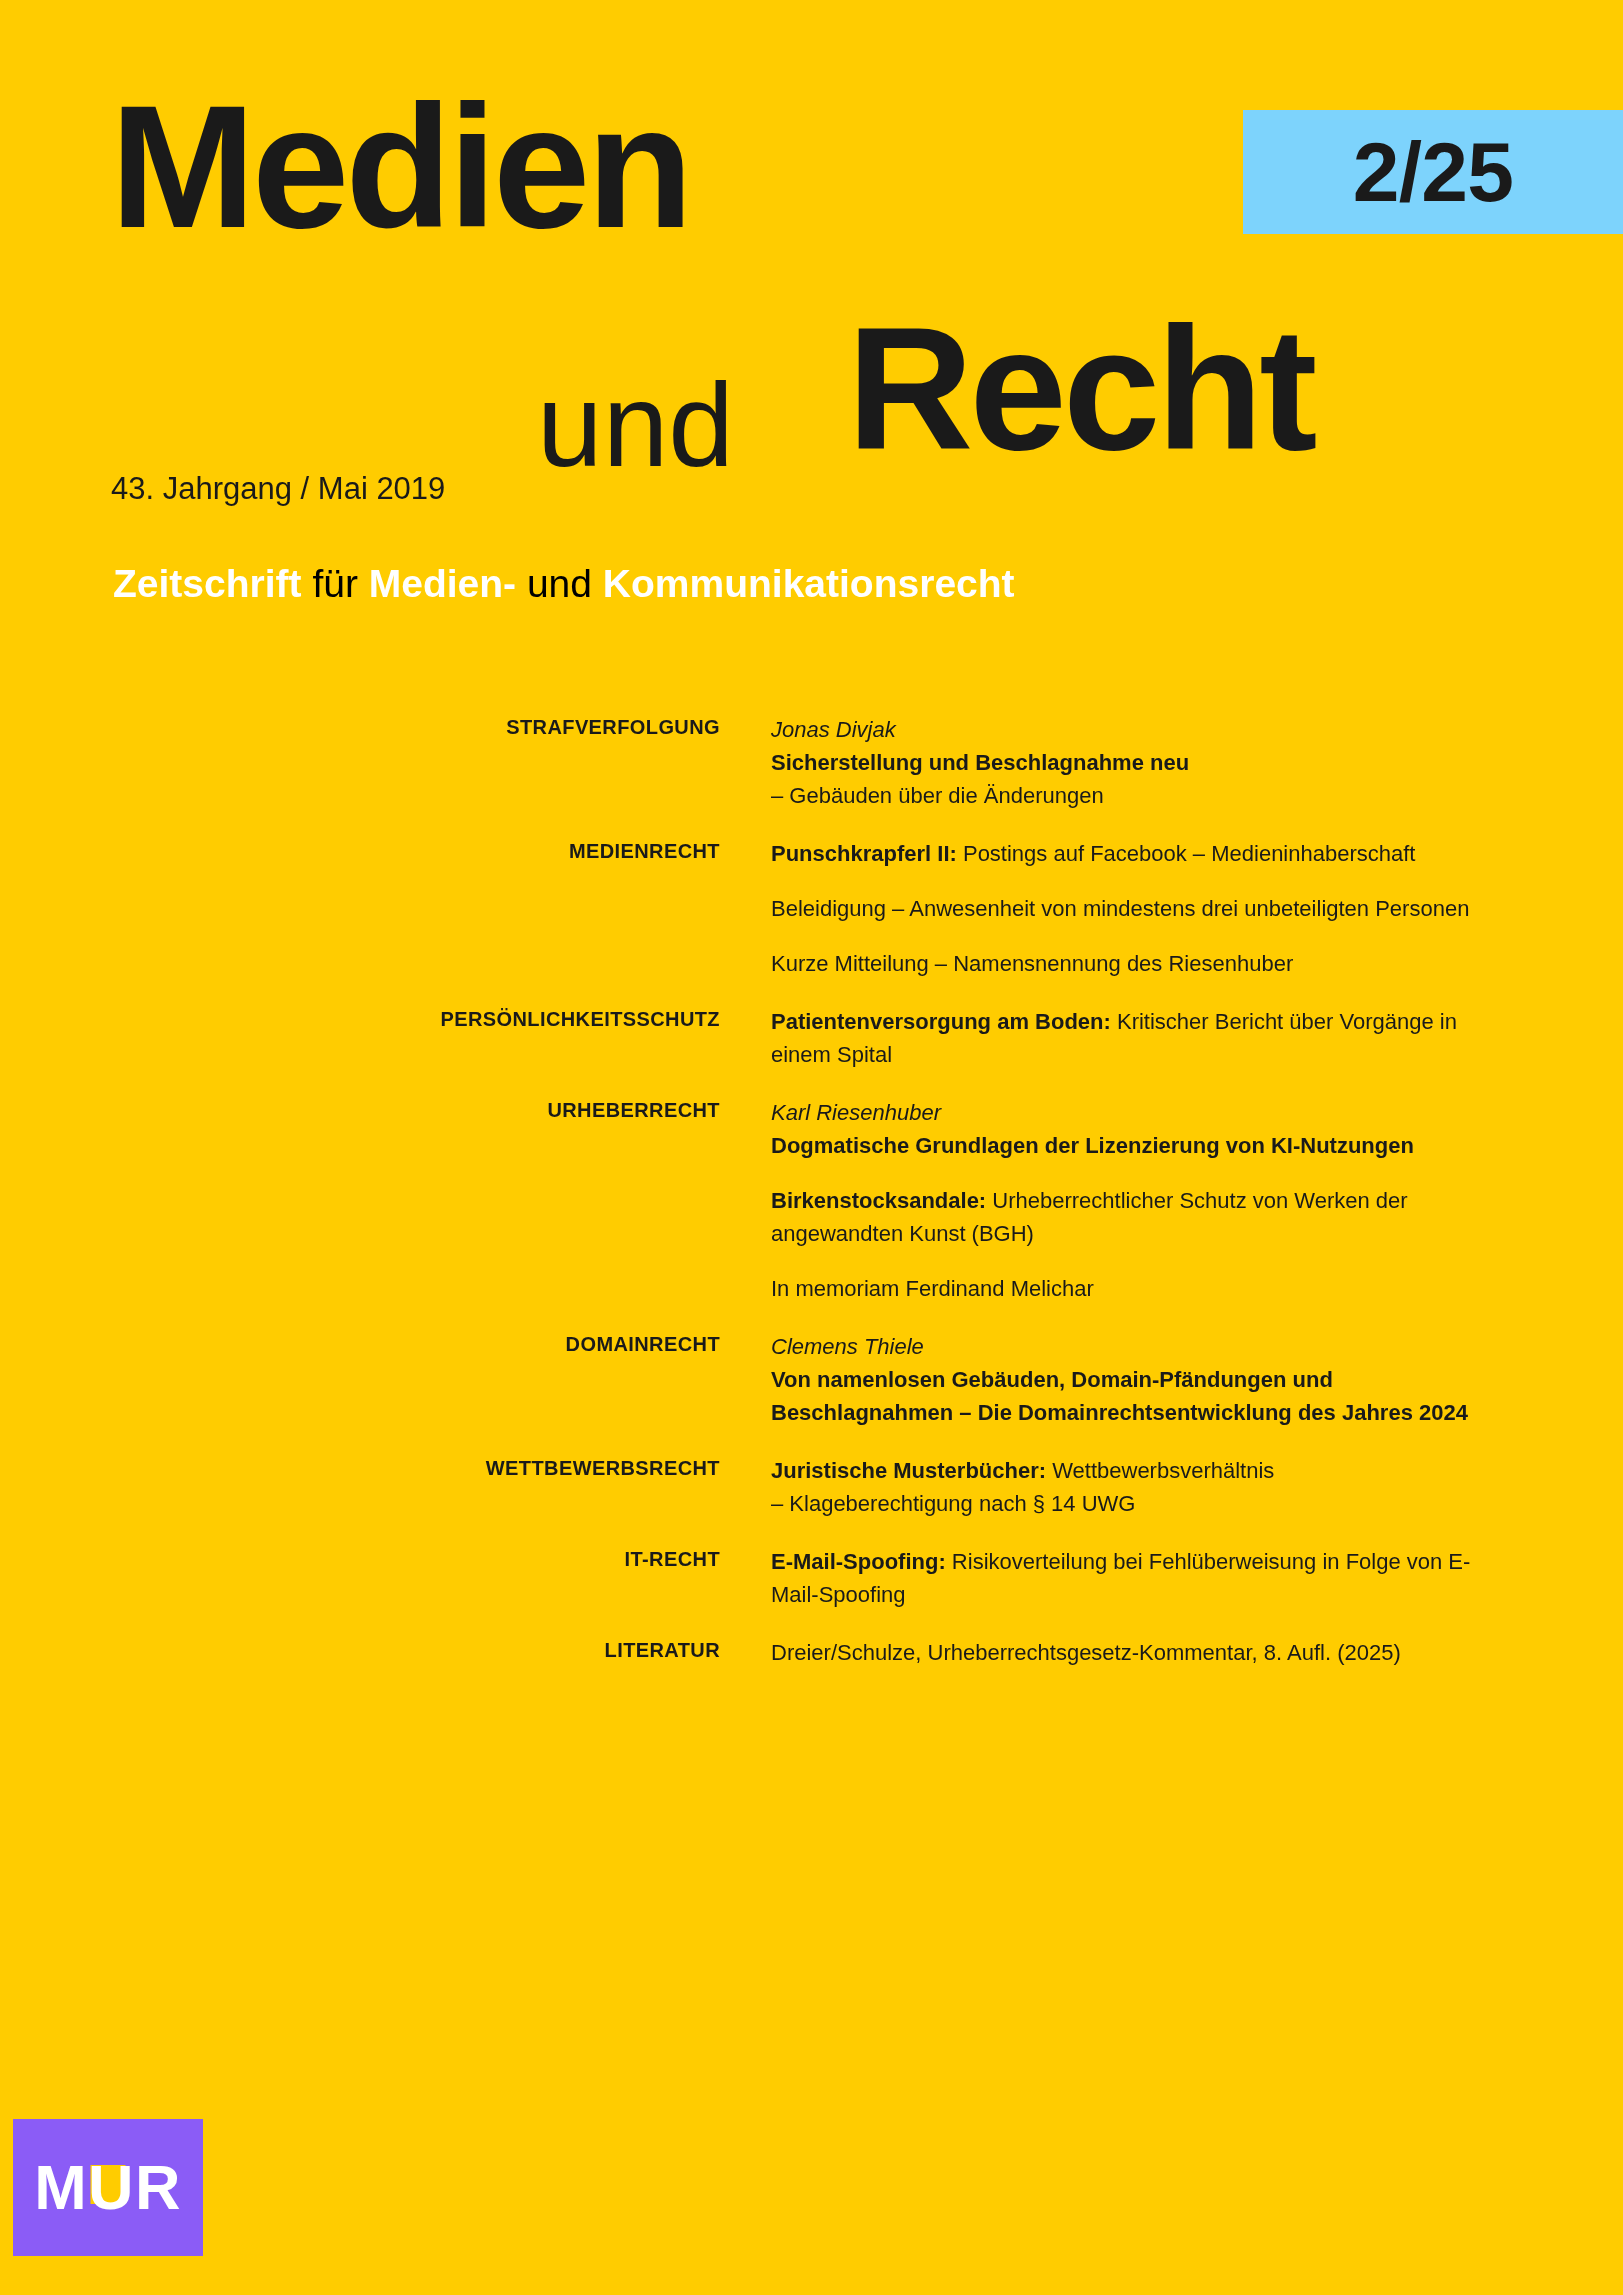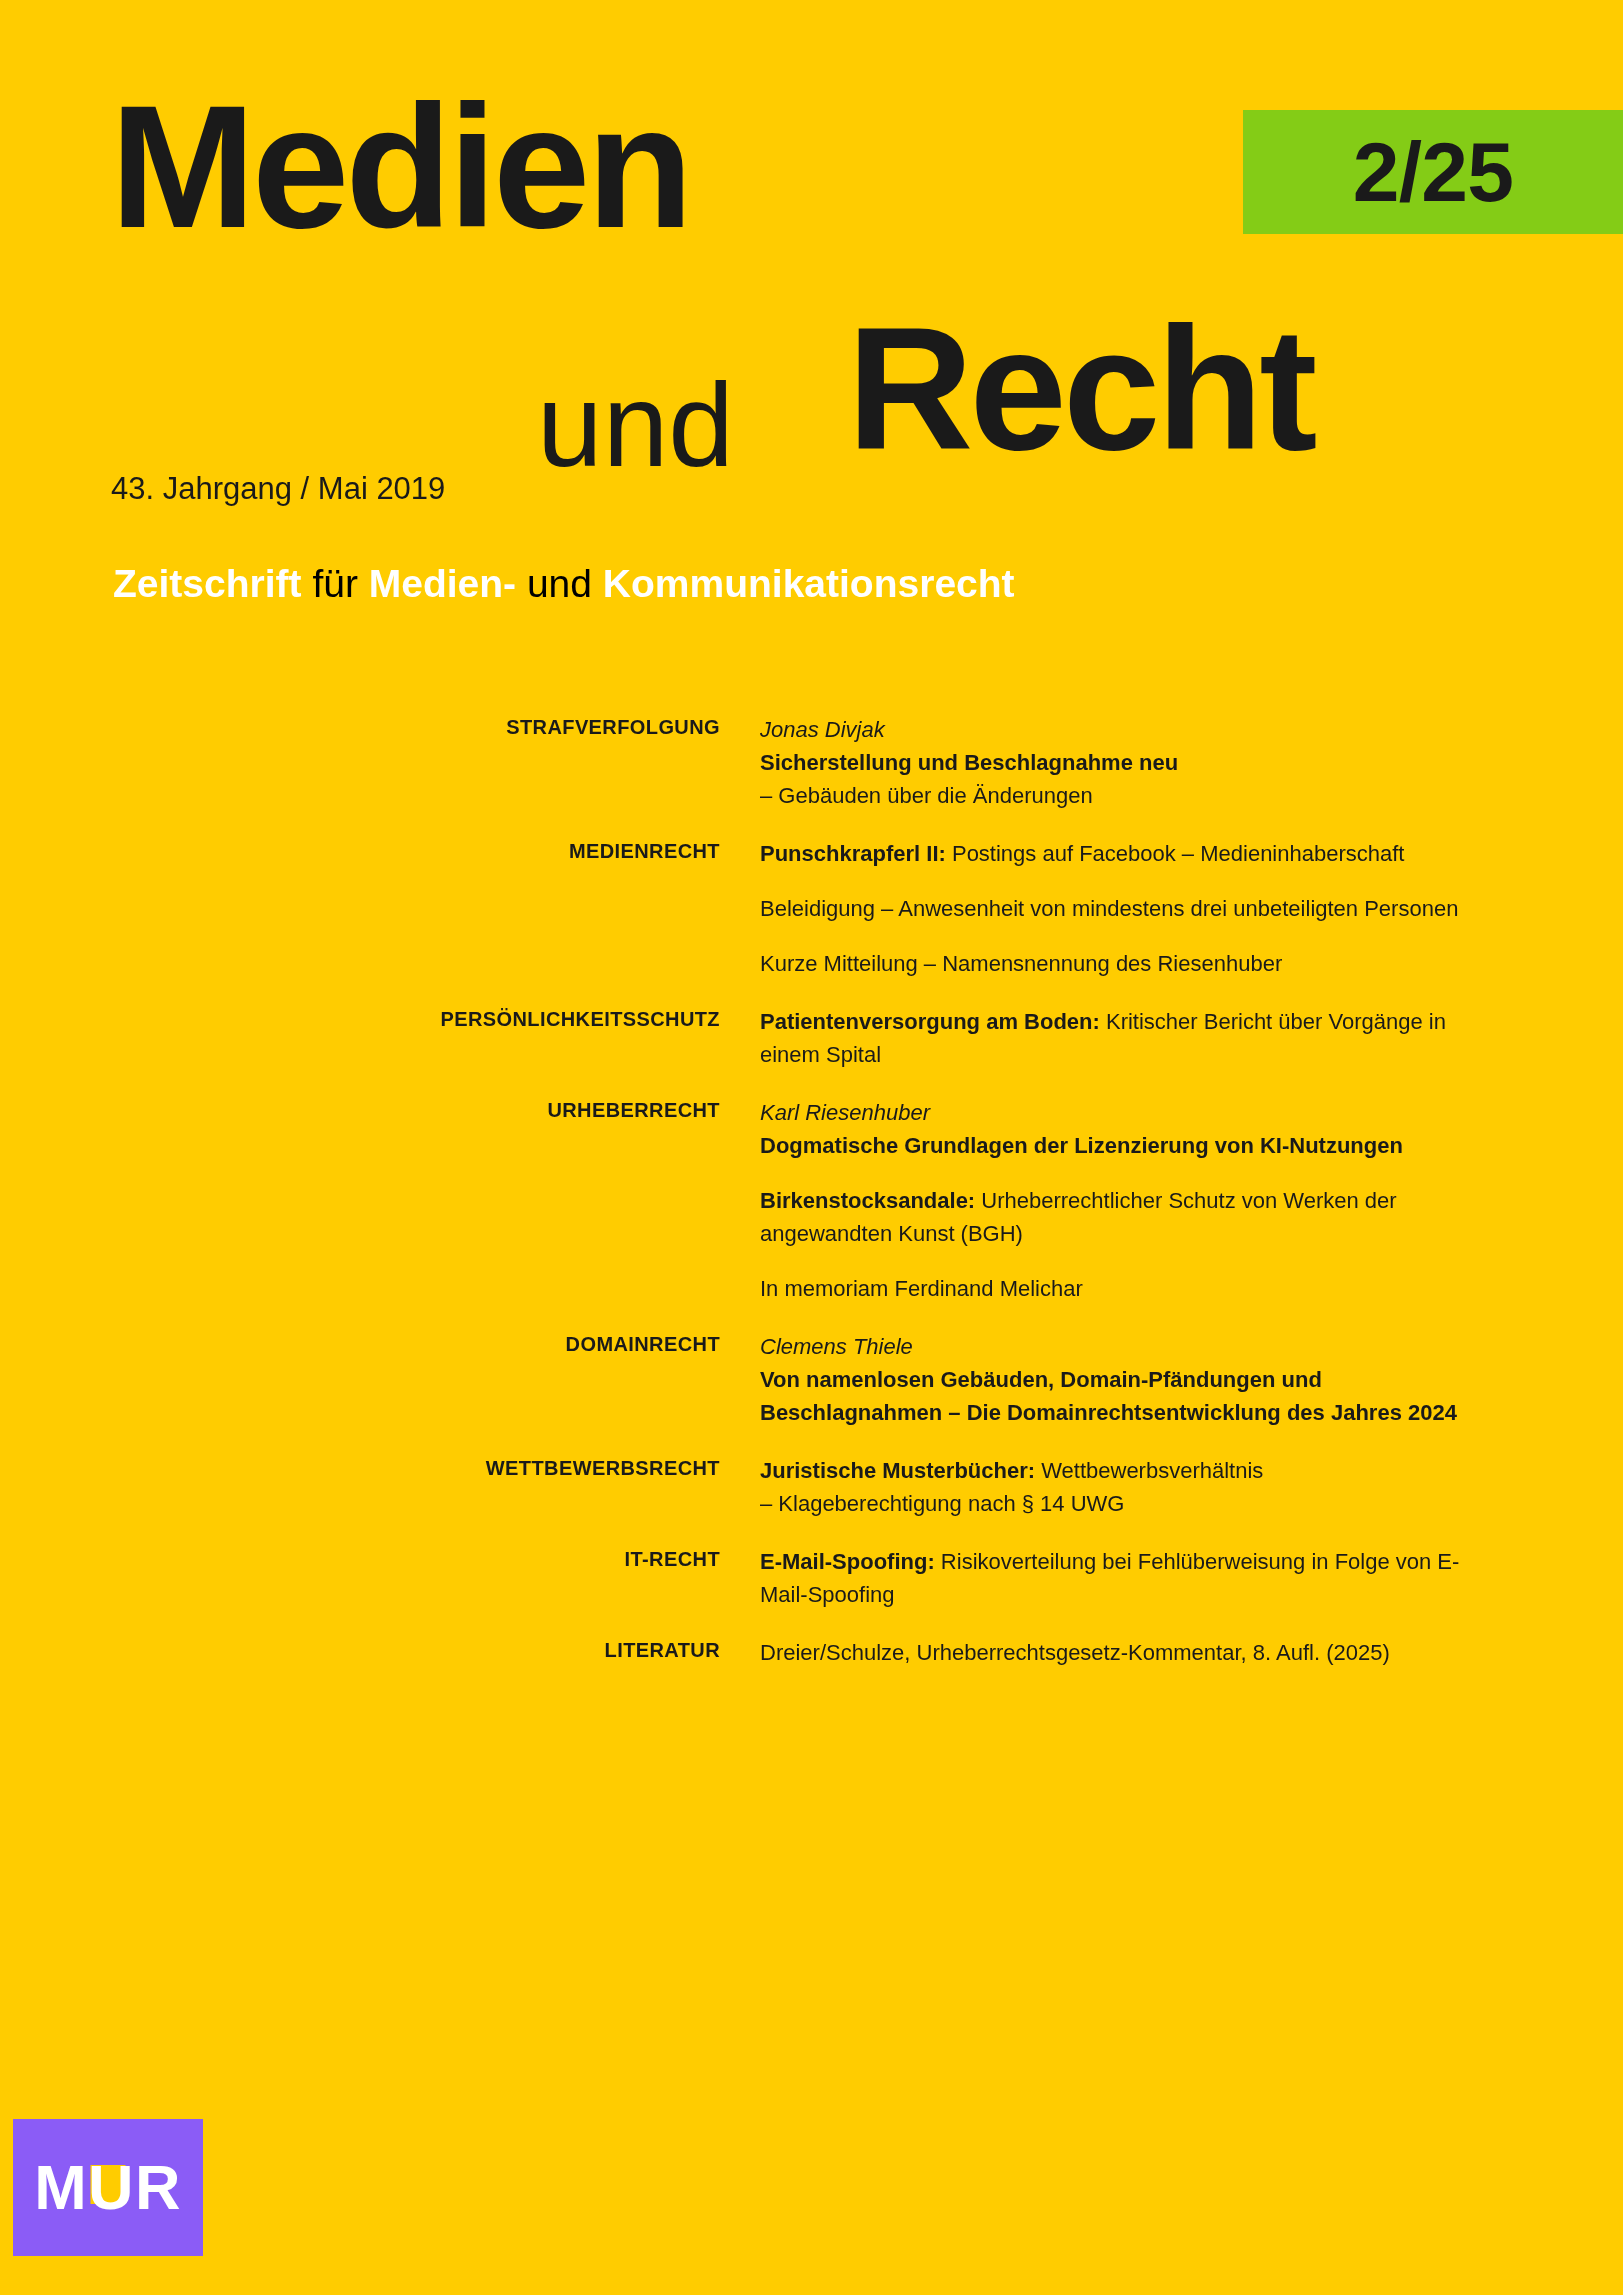--- a/index.html
+++ b/index.html
@@ -24,21 +24,21 @@
     width: 1623px;
     height: 667px;
   }
 
   .issue-box {
     position: absolute;
     right: 0;
     top: 110px;
     width: 380px;
     height: 124px;
-    background: #84cc16;
+    background: #7dd3fc;
     display: flex;
     align-items: center;
     justify-content: center;
   }
   .issue-box .issue-text {
     font-size: 84px;
     font-weight: bold;
     letter-spacing: -0.7px;
     color: #1a1a1a;
     line-height: 1;
@@ -114,21 +114,21 @@
     text-align: right;
     padding-right: 0;
     font-size: 20px;
     font-weight: bold;
     letter-spacing: 0.4px;
     color: #1a1a1a;
     padding-top: 2.6px;
     box-sizing: border-box;
   }
   .entry .body {
-    margin-left: 40px;
+    margin-left: 51px;
     width: 733px;
     font-size: 22px;
     line-height: 1.5;
     color: #1a1a1a;
   }
   .entry .body .author {
     font-style: italic;
     display: block;
   }
   .entry .body .item {

